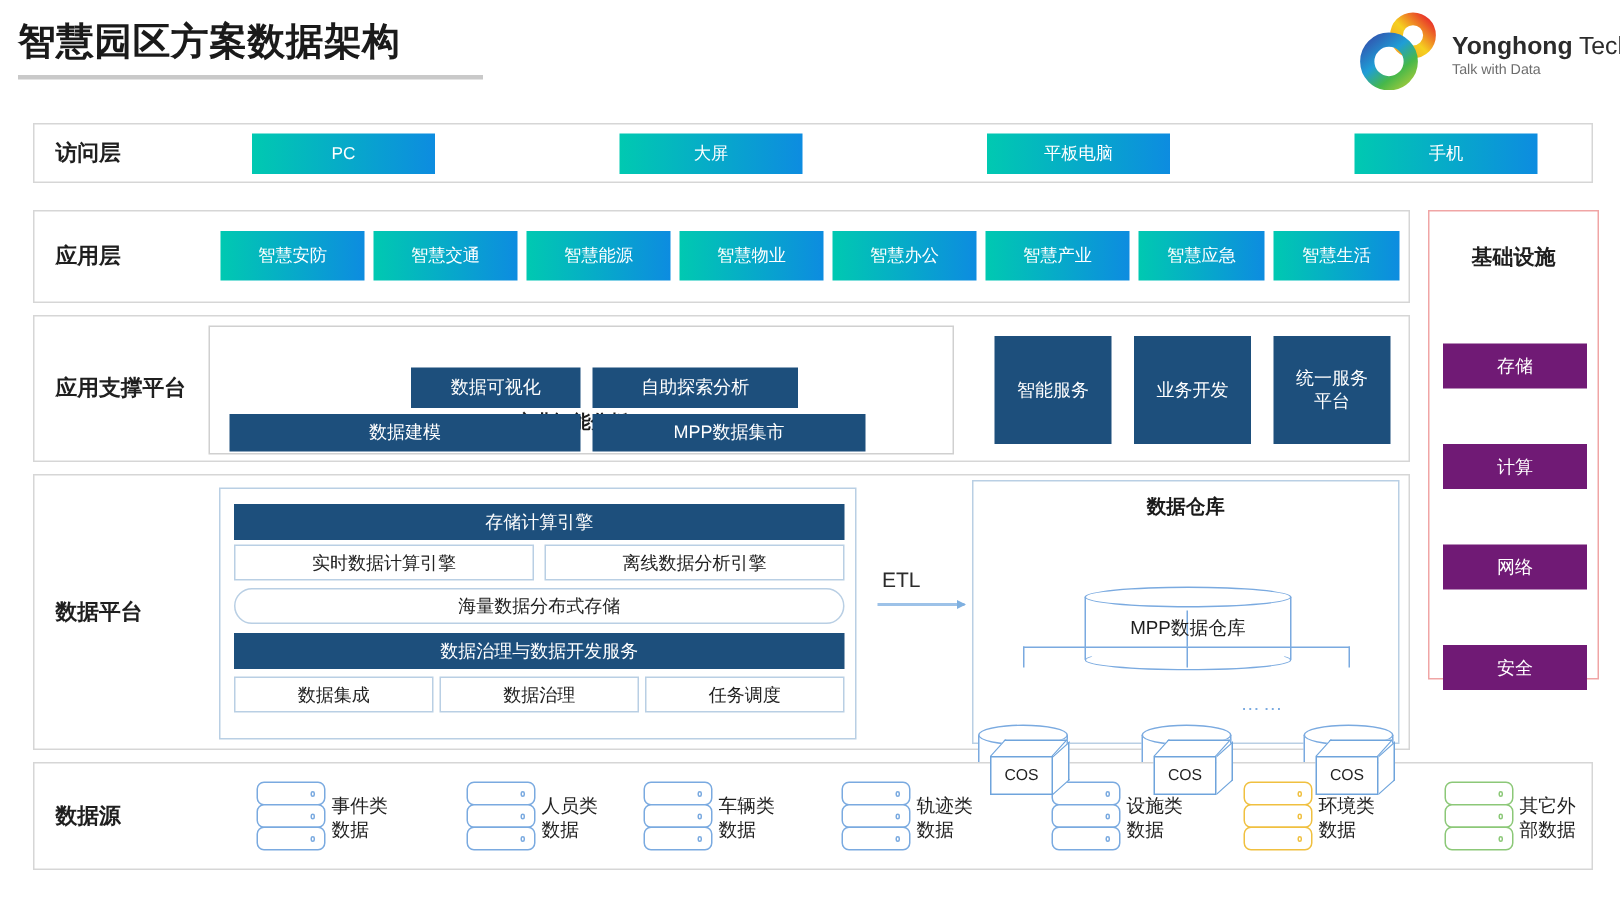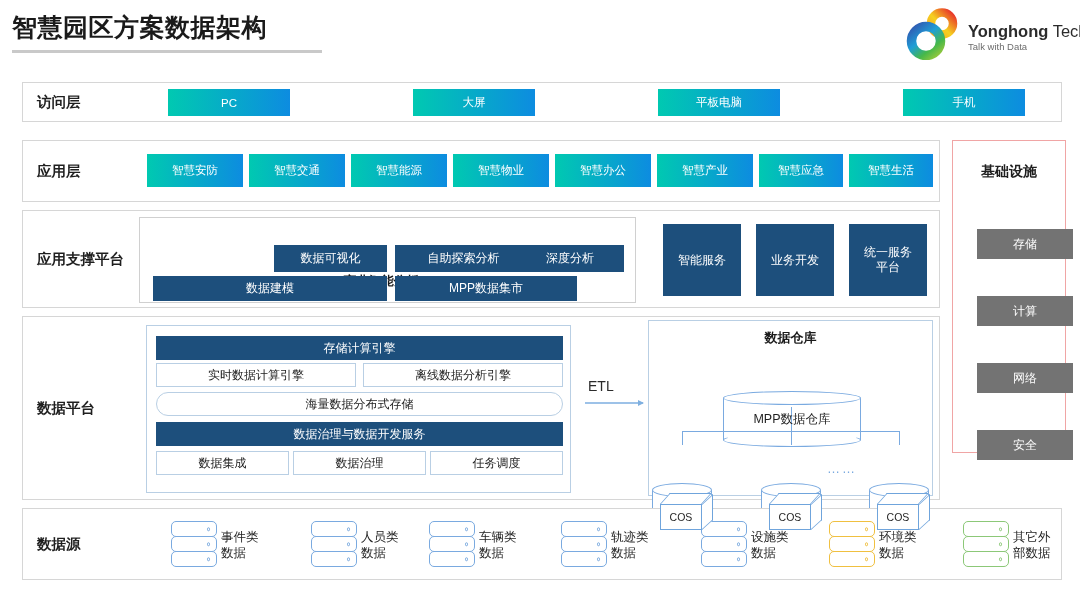--- a/index.html
+++ b/index.html
@@ -76,22 +76,22 @@
   
   .infra-col {
     position: absolute; left: 952px; top: 140px; width: 114px; height: 313px;
     border: 1.5px solid #f0a5a5; background: #ffffff;
   }
   .infra-title {
     position: absolute; left: 0; right: 0; top: 22px; text-align: center;
     font-size: 14px; font-weight: bold; color: #1f1f1f;
   }
   .infra-item {
-    position: absolute; left: 24px; width: 96px; height: 30px;
-    background: #737373; color: #ffffff; font-size: 12px;
+    position: absolute; left: 9px; width: 96px; height: 30px;
+    background: #701a75; color: #ffffff; font-size: 12px;
     display: flex; align-items: center; justify-content: center;
   }
 
   
   .etl-label {
     position: absolute; left: 588px; top: 378px;
     font-size: 14px; color: #2b2b2b; font-weight: normal;
   }
   .etl-arrow {
     position: absolute; left: 585px; top: 402px; width: 58px; height: 2px;
@@ -228,21 +228,20 @@
     <div class="chip-grad" style="left:826px; top:13px; width:84px; height:33px;">智慧生活</div>
   </div>
 
   <div class="band" style="left:22px; top:210px; width:918px; height:98px;">
     <div class="band-label">应用支撑平台</div>
 
     <div class="inner-frame" style="left:116px; top:6px; width:497px; height:86px;">
       <div class="inner-title" style="top:7px;margin-top:48px;">商业智能分析BI</div>
       <div class="chip-navy" style="left:134px; top:27px; width:113px; height:27px;">数据可视化</div>
       <div class="chip-navy" style="left:255px; top:27px; width:137px; height:27px;">自助探索分析</div>
-      <div class="chip-navy" style="left:376px; top:27px; width:108px; height:27px;">深度分析</div>
       <div class="chip-navy" style="left:13px; top:58px; width:234px; height:25px;">数据建模</div>
       <div class="chip-navy" style="left:255px; top:58px; width:182px; height:25px;">MPP数据集市</div>
     </div>
 
     <div class="chip-navy" style="left:640px; top:13px; width:78px; height:72px;">智能服务</div>
     <div class="chip-navy" style="left:733px; top:13px; width:78px; height:72px;">业务开发</div>
     <div class="chip-navy" style="left:826px; top:13px; width:78px; height:72px; white-space:pre-line;">统一服务
 平台</div>
   </div>
 

